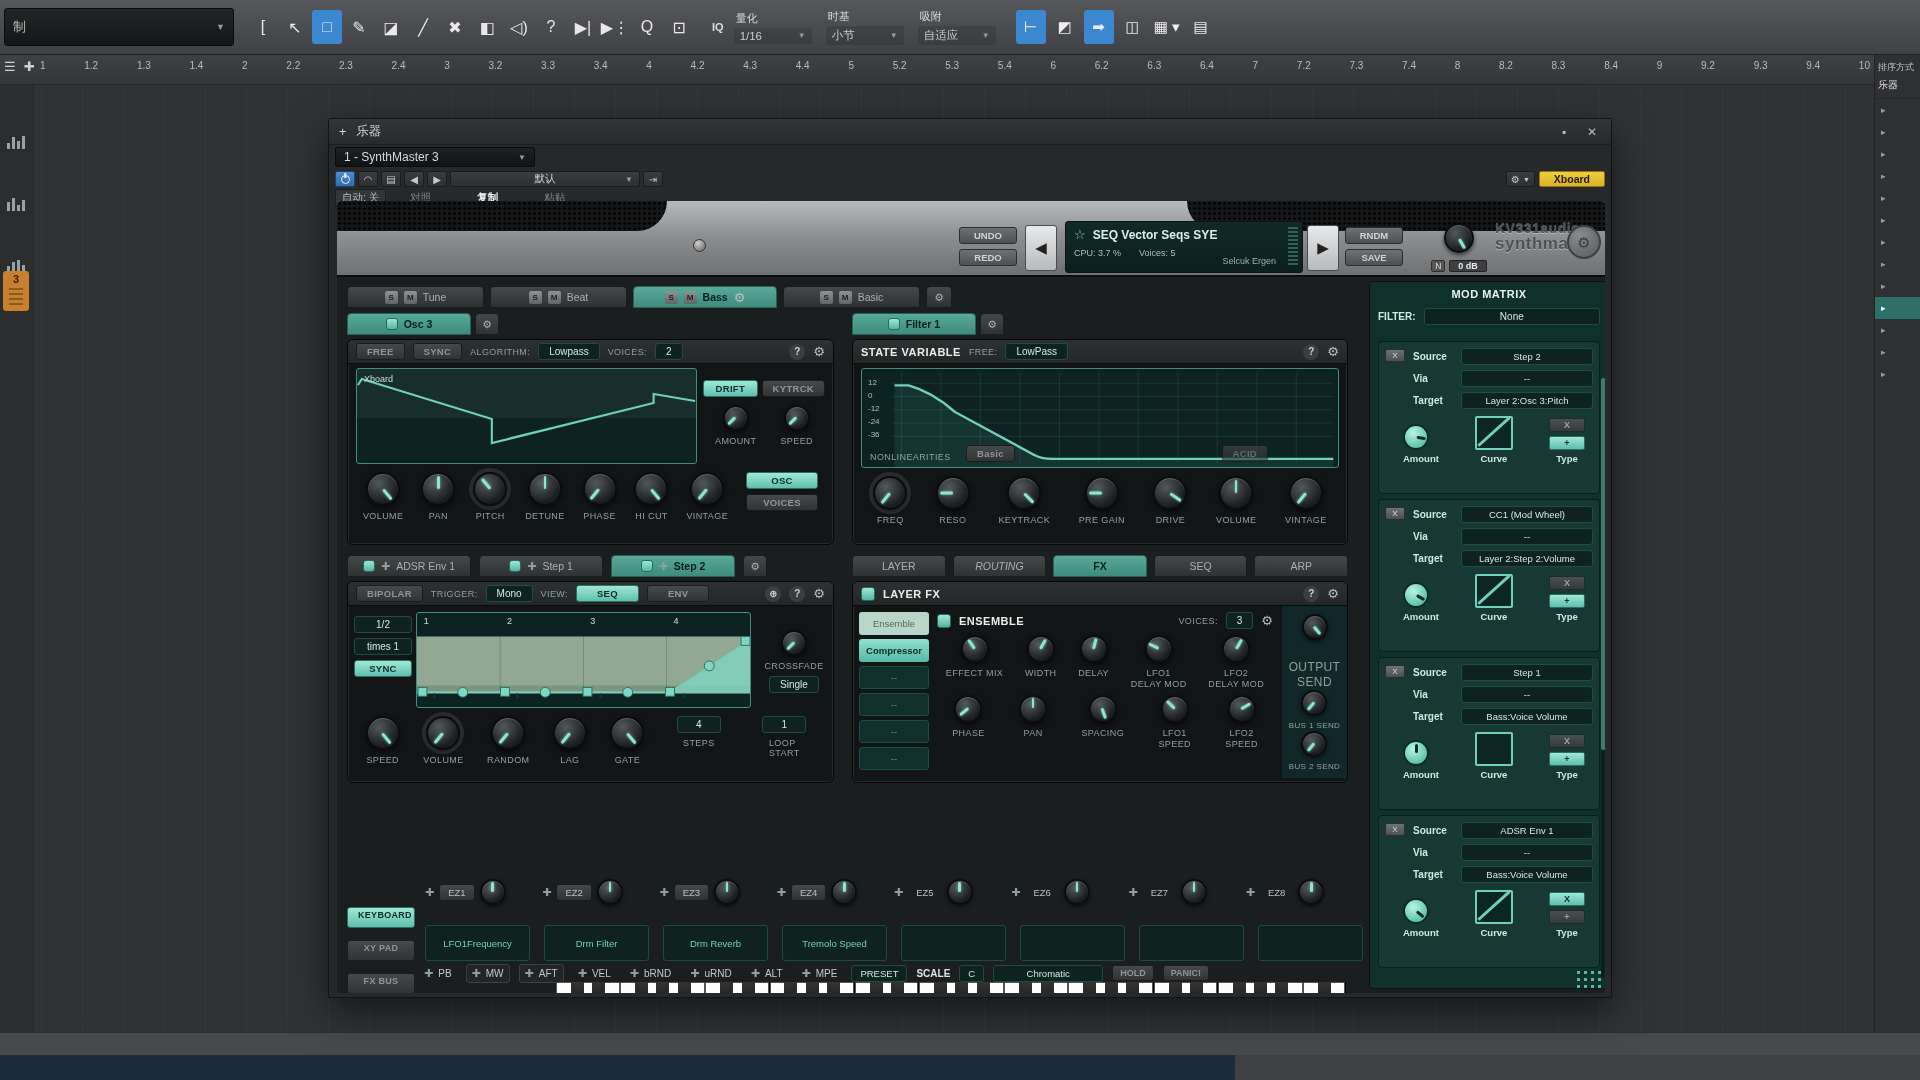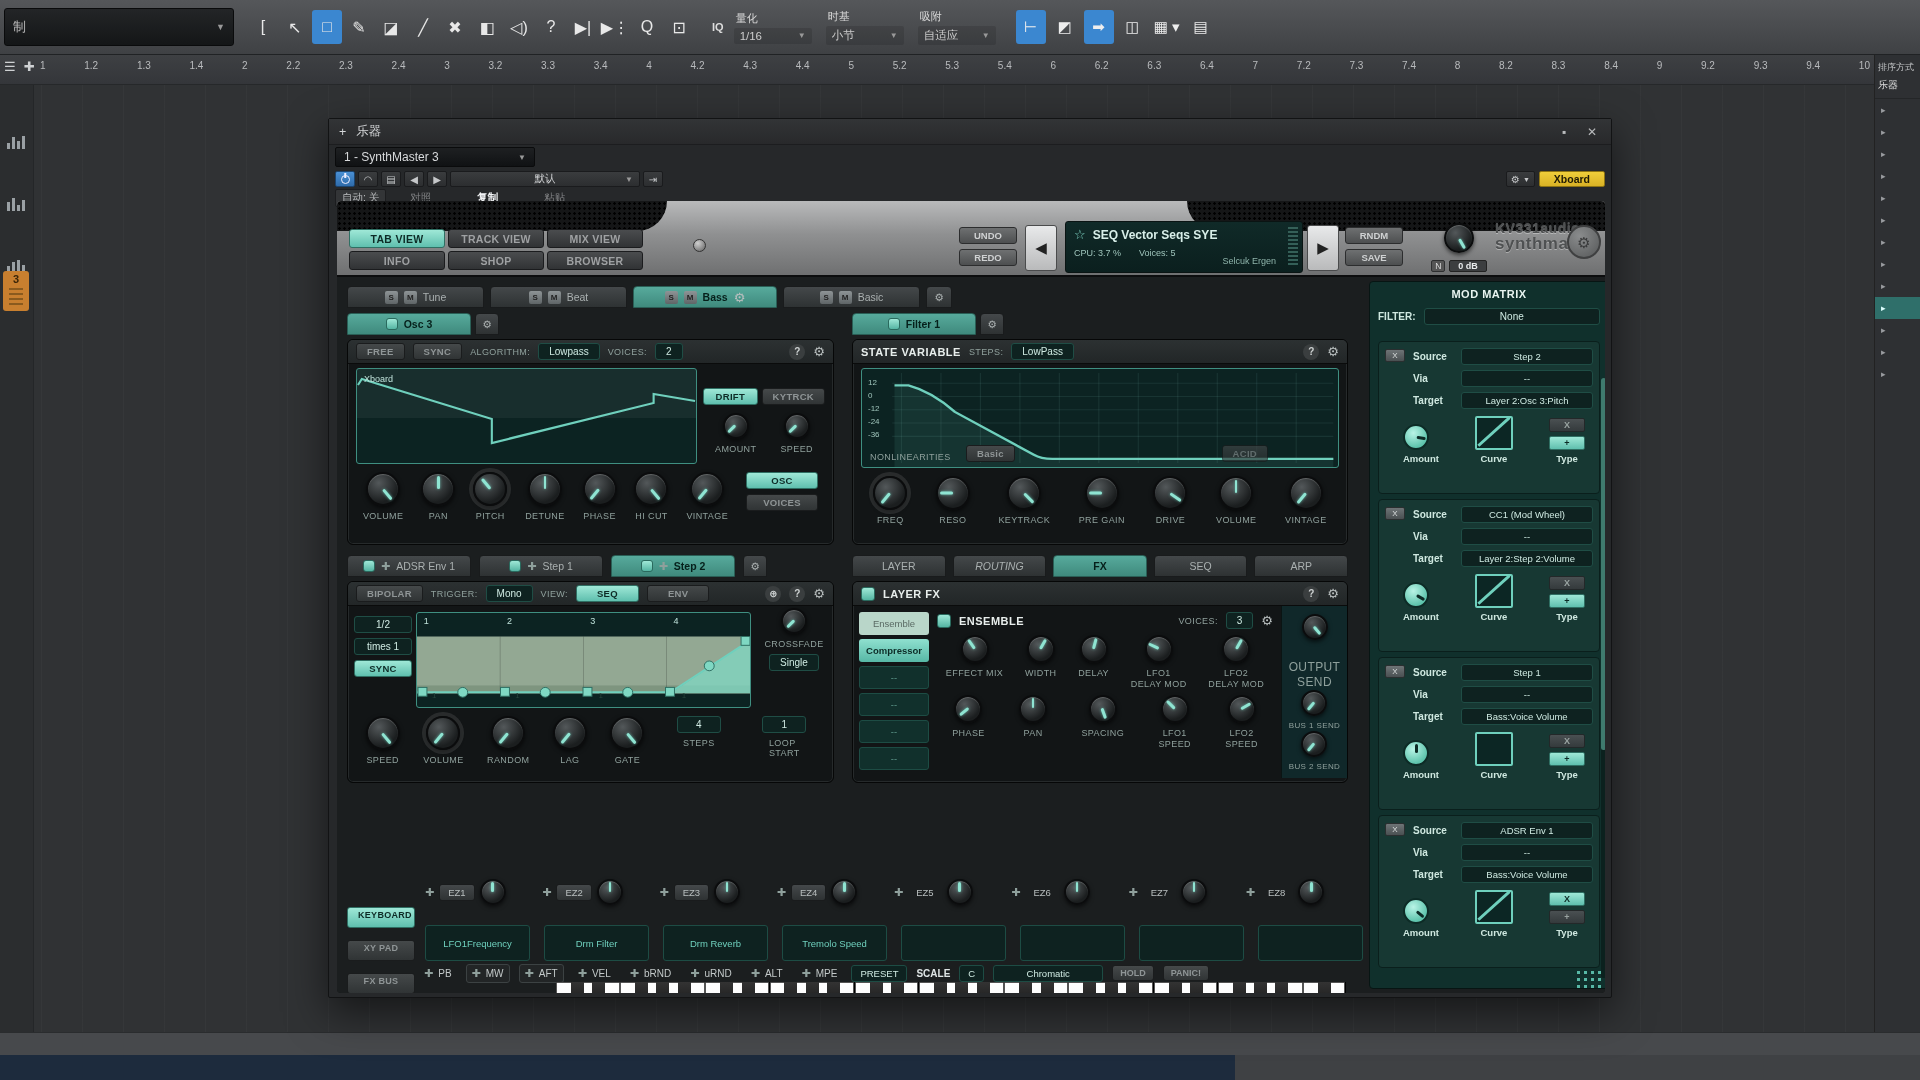--- a/index.html
+++ b/index.html
@@ -154,30 +154,30 @@
   .kcol { display:flex; flex-direction:column; align-items:center; gap:5px; }
   .kcol .lbl { white-space:pre-line; text-align:center; line-height:1.25; }
   .disp { background:#0c2322; border:1px solid #3f8f81; border-radius:3px; position:relative; overflow:hidden; }
 
   
   .ltabs { position:absolute; left:10px; top:9px; display:flex; }
   .osc-mid { display:flex; gap:6px; padding:4px 8px 0; height:100px; }
   .wave { flex:1; }
   .wave .wname { position:absolute; left:7px; top:5px; font-size:9px; color:#bfe2da; }
   .driftzone { width:122px; display:flex; flex-direction:column; }
-  .driftbtns { display:flex; gap:4px; margin-top:20px;justify-content:flex-end; }
+  .driftbtns { display:flex; gap:4px; margin-top:12px;justify-content:flex-end; }
   .driftknobs { display:flex; justify-content:space-around; margin-top:8px; }
   .krow { display:flex; align-items:flex-start; justify-content:space-around; padding:8px 6px 0; }
   .oscswitch { display:flex; flex-direction:column; gap:5px; width:72px; }
 
   .axis { position:absolute; left:6px; font-size:8px; color:#9fc4bb; }
   .graphbtn { position:absolute; bottom:5px; }
 
   .seq-left { width:64px; display:flex; flex-direction:column; gap:5px; padding:10px 0 0 6px; }
-  .seq-right { width:78px; display:flex; flex-direction:column; align-items:center; gap:4px; padding-top:2px; }
+  .seq-right { width:78px; display:flex; flex-direction:column; align-items:center; gap:4px; padding-top:24px; }
   .valcol { display:flex; flex-direction:column; align-items:center; gap:5px; width:62px; }
 
   .fxlist { width:76px; display:flex; flex-direction:column; gap:4px; padding:6px 0 0 6px; }
   .fxitem { height:23px; border-radius:3px; font-size:9.5px; display:flex; align-items:center; justify-content:center; }
   .fxitem.pale { background:#b9d6c9; color:#5a6a64; }
   .fxitem.teal { background:linear-gradient(#8fe0cf,#57b8a6); color:#0c2b26; font-weight:bold; }
   .fxitem.dim { background:#11302c; border:1px solid #1d4c44; color:#5f9a8d; }
   .enshd { display:flex; align-items:center; gap:8px; padding:6px 8px 0; }
   .sends { width:66px; background:#10282a; border-left:1px solid #0a1413; display:flex; flex-direction:column; align-items:center;
     justify-content:space-between; padding:8px 0 6px; }
@@ -439,28 +439,20 @@
       <span class="auto-chip">自动: 关</span>
       <span class="r2tab">对照</span>
       <span class="r2tab on">复制</span>
       <span class="r2tab">粘贴</span>
     </div>
 
     <div class="synth">
       <div class="sy-header">
         <div class="vent l"></div>
         <div class="vent r"></div>
-        <div class="views" id="views">
-            <div class="vbtn on">TAB VIEW</div>
-            <div class="vbtn">TRACK VIEW</div>
-            <div class="vbtn">MIX VIEW</div>
-            <div class="vbtn">INFO</div>
-            <div class="vbtn">SHOP</div>
-            <div class="vbtn">BROWSER</div>
-          </div>
         <div class="screw"></div>
         <div class="undo-stack">
           <div class="ubtn">UNDO</div>
           <div class="ubtn">REDO</div>
         </div>
         <div class="navbtn" style="left:688px">
             <span>◀</span>
           </div>
         <div class="pdisplay">
           <div class="nm">
@@ -621,21 +613,21 @@
               </div>
               <div class="oscswitch">
                 <div class="tbtn2">OSC</div>
                 <div class="gbtn">VOICES</div>
               </div>
             </div>
           </div>
           <div class="panel" style="left: 515px; top: 62px; width: 496px; height: 206px;">
             <div class="p-hd">
               <span style="color: rgb(232, 238, 236); font-weight: bold; font-size: 11px; letter-spacing: 0.5px;">STATE VARIABLE</span>
-              <span class="lbl">STEPS:</span>
+              <span class="lbl">FREE:</span>
               <span class="vbox">LowPass</span>
               <span class="sp"></span>
               <div class="hicon">?</div>
               <span class="gearglyph">⚙</span>
             </div>
             <div class="disp" style="margin: 4px 8px 0px; height: 100px;"><svg width="100%" height="100%" viewBox="0 0 410 96" preserveAspectRatio="none">
                 <line x1="34" y1="4" x2="34" y2="92" stroke="rgba(140,210,195,0.10)"></line>
                 <line x1="68" y1="4" x2="68" y2="92" stroke="rgba(140,210,195,0.10)"></line>
                 <line x1="102" y1="4" x2="102" y2="92" stroke="rgba(140,210,195,0.10)"></line>
                 <line x1="136" y1="4" x2="136" y2="92" stroke="rgba(140,210,195,0.10)"></line>

